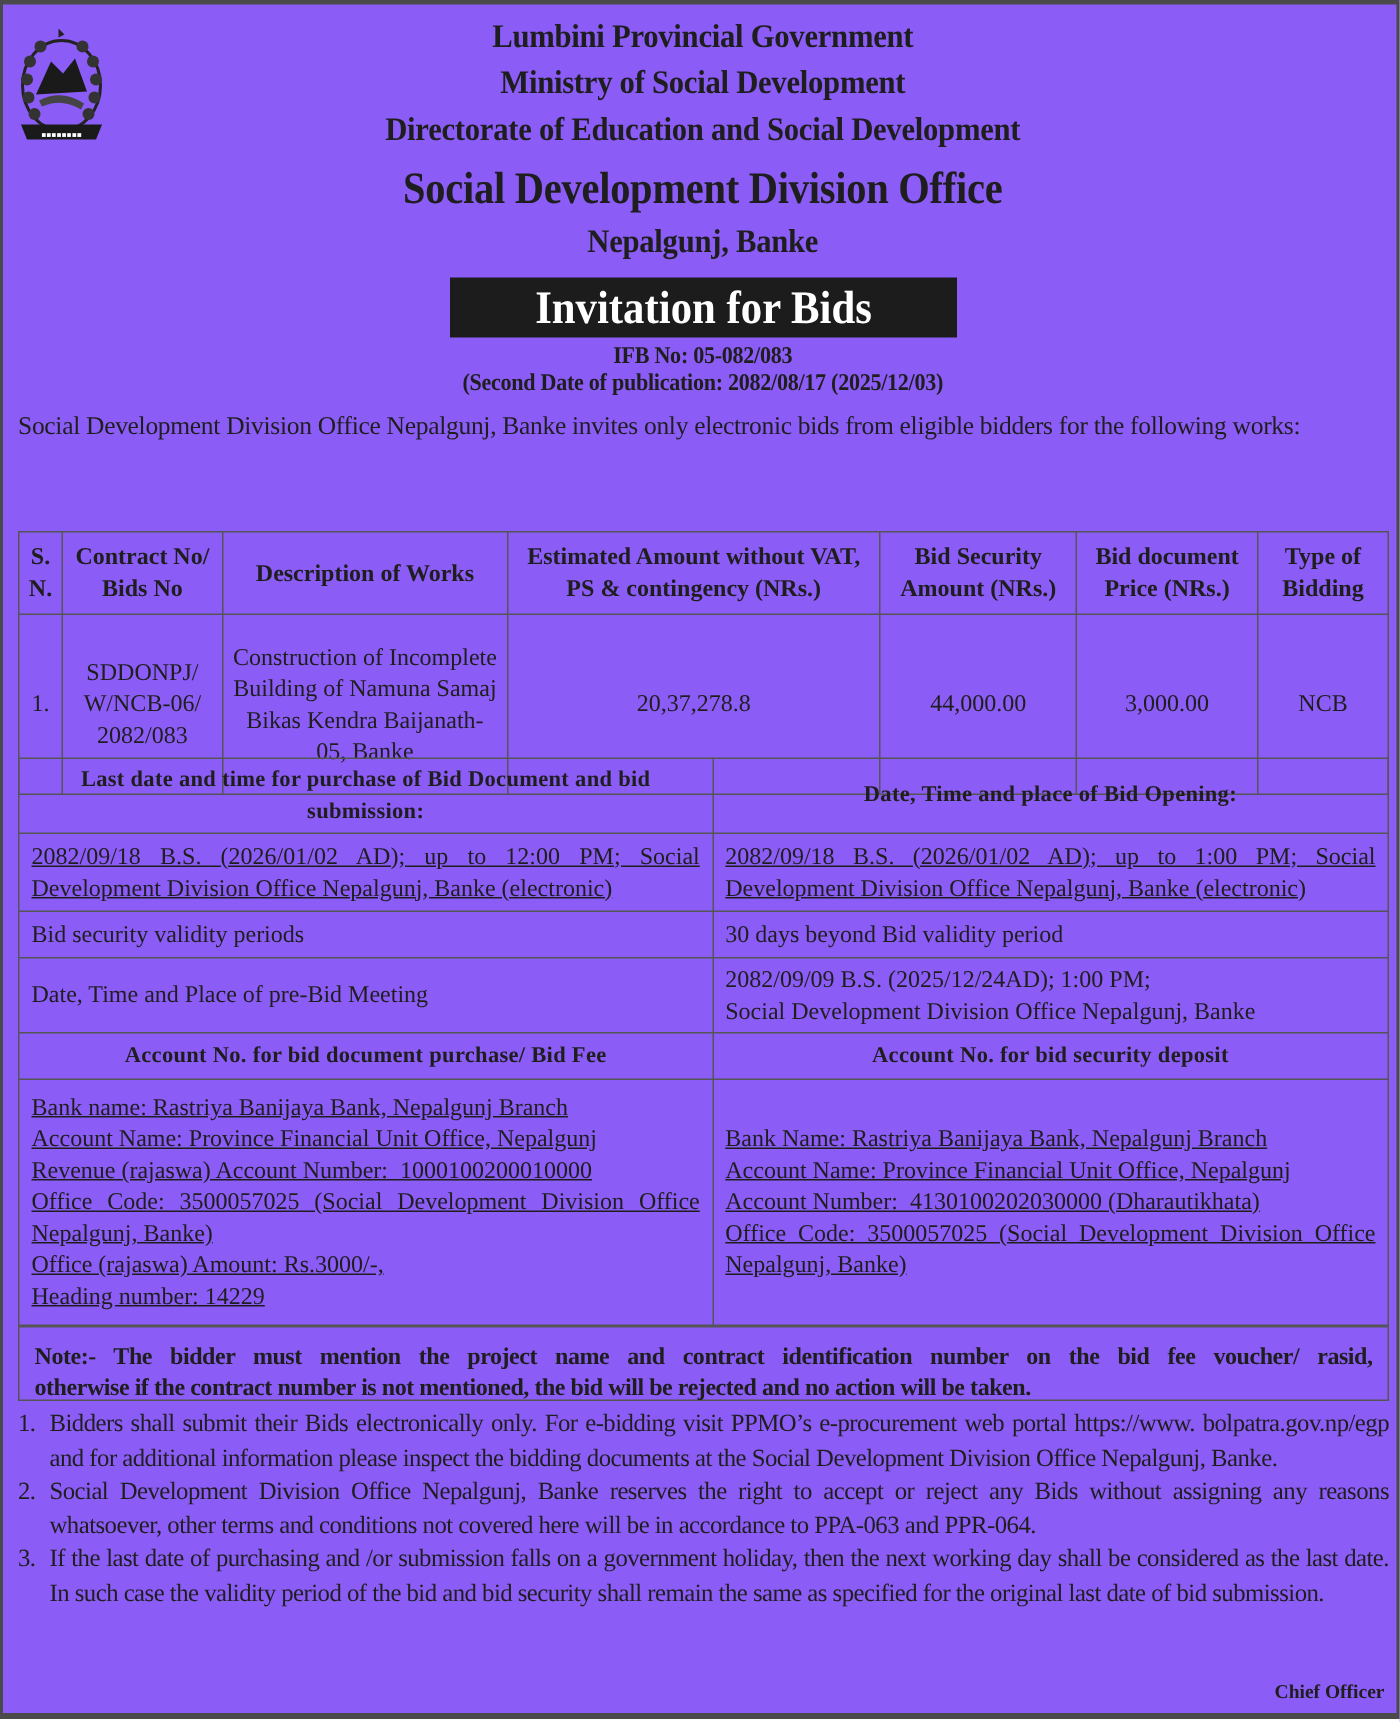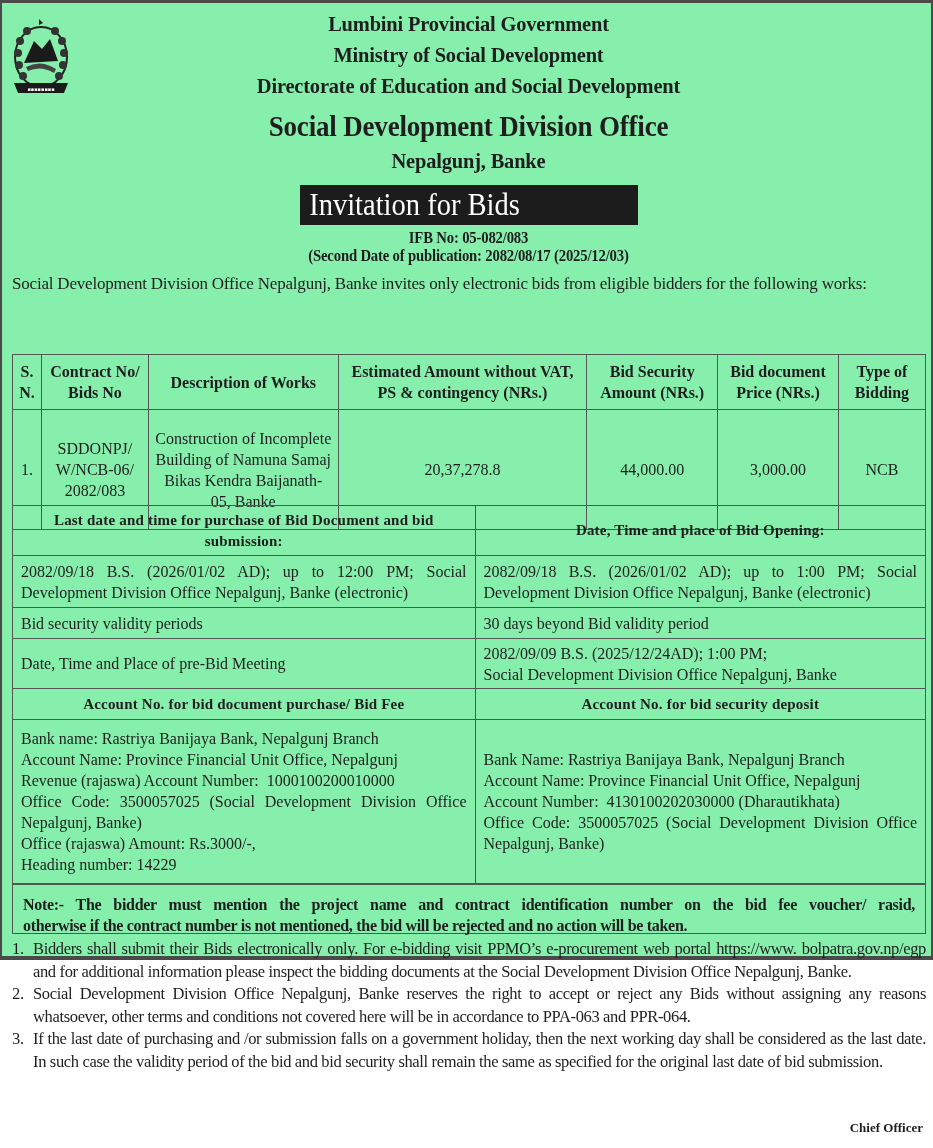--- a/index.html
+++ b/index.html
@@ -1,50 +1,50 @@
 <!DOCTYPE html>
 <html><head>
 <meta charset="utf-8">
 <style>
   * { box-sizing: border-box; margin: 0; padding: 0; }
   html, body { width: 933px; height: 1148px; background: #ffffff; overflow: hidden; }
   body { font-family: "Liberation Serif", "DejaVu Serif", serif; color: #1e1e1e; }
   .frame {
-    position: absolute; left: 0; top: 0; width: 933px; height: 960px;
+    position: absolute; left: 0; top: 0; width: 933px; height: 1146px;
     border: 2px solid #4a4a4a; border-top-width: 3px; border-bottom-width: 4px;
-    background: #86efac;
+    background: #8b5cf6;
   }
   .emblem { position: absolute; left: 8px; top: 8px; width: 62px; height: 98px; }
   .hdr { position: absolute; left: 0; width: 933px; text-align: center; font-weight: bold; letter-spacing: -0.2px; }
   .h1 { top: 8px; font-size: 22px; transform: scaleX(0.93); }
   .h2 { top: 39px; font-size: 22px; transform: scaleX(0.93); }
   .h3 { top: 70px; font-size: 22px; transform: scaleX(0.93); }
   .h4 { top: 106px; font-size: 30px; transform: scaleX(0.9); }
   .h5 { top: 145px; font-size: 22px; transform: scaleX(0.93); }
   .ifb-box {
     position: absolute; left: 298px; top: 182px; width: 338px; height: 40px;
-    background: #1c1c1c; color: #fff; font-weight: normal; font-size: 31px;
-    text-align: left; line-height: 40px;
+    background: #1c1c1c; color: #fff; font-weight: bold; font-size: 31px;
+    text-align: center; line-height: 40px;
   }
   .ifb-box span { display: inline-block; transform: scaleX(0.92); }
   .ifbno { top: 226px; font-size: 16px; transform: scaleX(0.92); }
   .pubdate { top: 244px; font-size: 16px; transform: scaleX(0.92); }
   .intro {
     position: absolute; left: 10px; top: 270px; width: 914px; font-size: 17px;
     line-height: 22px; text-align: justify; text-align-last: left; letter-spacing: -0.2px;
   }
   table { border-collapse: collapse; position: absolute; }
   td, th { border: 1.5px solid #555; }
   .works { left: 10px; top: 319px; width: 914px; margin-top: 32px; }
   .works th { font-weight: bold; font-size: 16px; line-height: 21px; height: 55px; text-align: center; vertical-align: middle; padding: 0 2px; }
   .works td { font-size: 16px; line-height: 21px; height: 120px; text-align: center; vertical-align: middle; padding: 0 2px; }
   .info { left: 10px; top: 502px; width: 914px; }
   .info td { font-size: 16px; line-height: 21px; padding: 2px 8px; vertical-align: middle; }
   .info .hd { font-weight: bold; text-align: center; font-size: 15px; letter-spacing: 0.2px; }
-  .info .jus { text-align: justify; text-align-last: left; }
+  .info .jus { text-align: justify; text-align-last: left; text-decoration: underline; }
   .note {
     position: absolute; left: 10px; top: 881px; width: 914px; height: 50px;
     border: 1.5px solid #555; padding: 9px 10px; font-weight: bold; font-size: 16px; line-height: 21px;
     letter-spacing: -0.3px;
   }
   .note p { text-align: justify; text-align-last: justify; }
   .note p.last { text-align-last: left; }
   .terms { position: absolute; left: 10px; top: 935px; width: 914px; font-size: 16.5px; line-height: 22.5px; list-style: none; letter-spacing: -0.35px; }
   .terms li { position: relative; padding-left: 21px; text-align: justify; text-align-last: left; }
   .terms li .num { position: absolute; left: 0; top: 0; }

